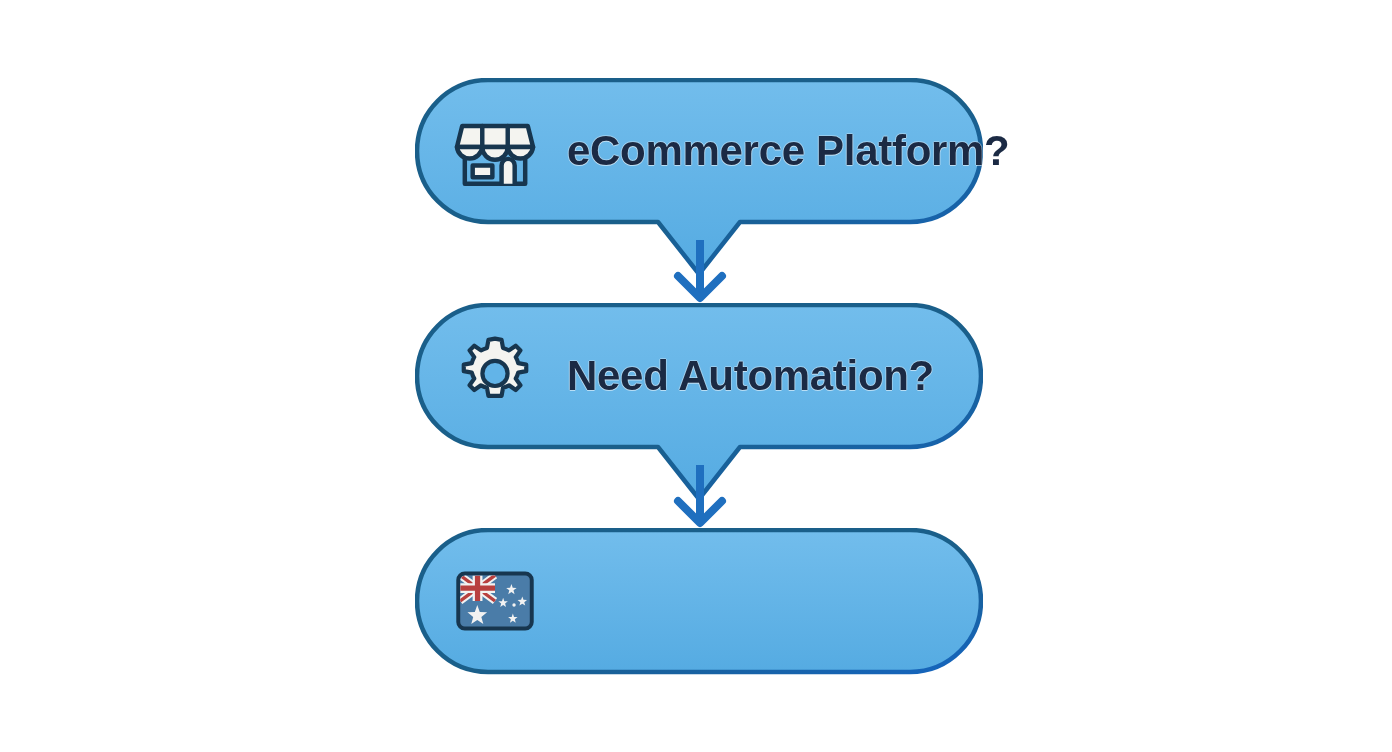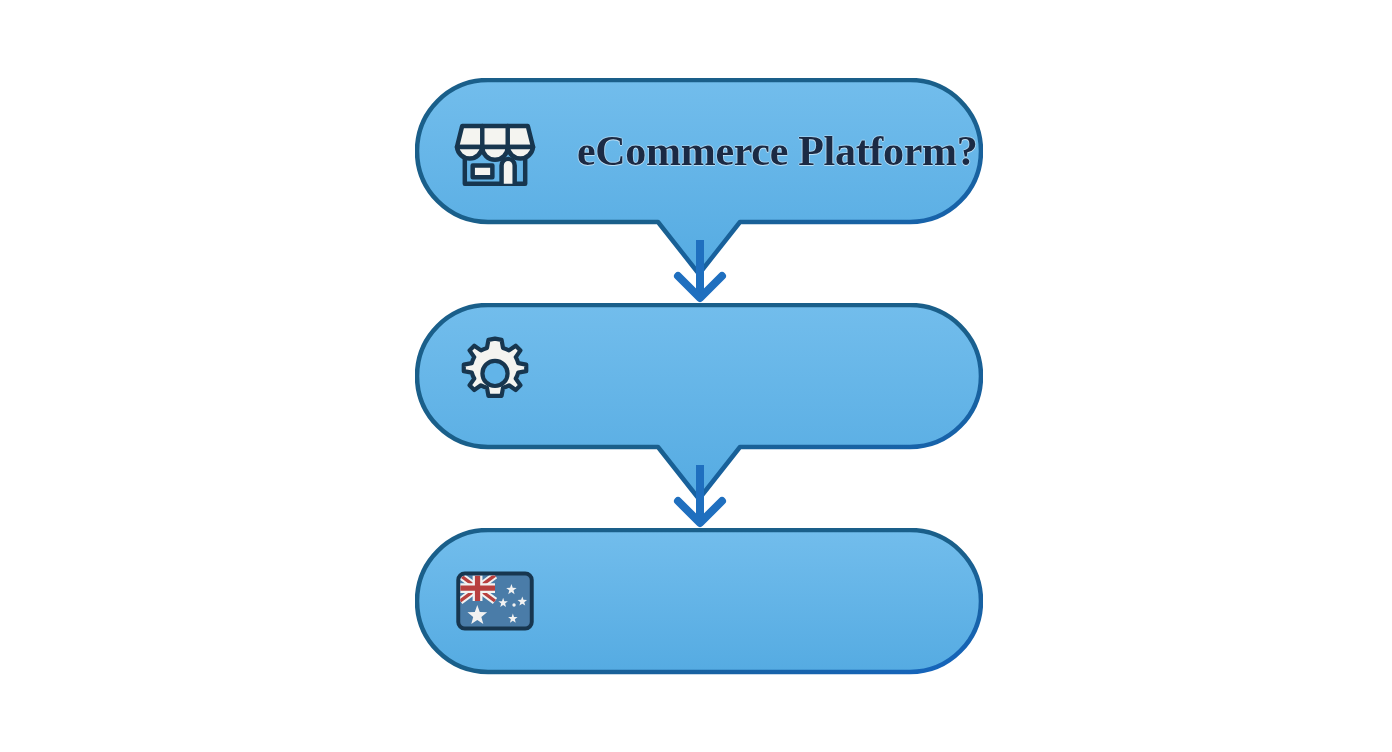--- a/index.html
+++ b/index.html
@@ -37,22 +37,21 @@
     width: 100%;
     height: 100%;
   }
 
   .step-content {
     position: relative;
     display: flex;
     align-items: center;
     height: 100%;
     padding-left: 38px;
-    gap: 40px;
-    font-family: Liberation Serif, serif;
+    gap: 30px;
   }
 
   .step-icon {
     width: 84px;
     height: 84px;
     flex: 0 0 84px;
     display: flex;
     align-items: center;
     justify-content: center;
   }
@@ -144,20 +143,21 @@
                    a22 22 0 0 1 1.9 4.6 l6.1 1.1 0 5.0 -6.1 1.1
                    a22 22 0 0 1 -1.9 4.6 l3.6 5.1 -3.6 3.6 -5.1-3.6
                    a22 22 0 0 1 -4.6 1.9 l-1.1 6.1 -5.0 0 -5.0 0 -1.1-6.1
                    a22 22 0 0 1 -4.6-1.9 l-5.1 3.6 -3.6-3.6 3.6-5.1
                    a22 22 0 0 1 -1.9-4.6 l-6.1-1.1 0-5.0 6.1-1.1
                    a22 22 0 0 1 1.9-4.6 l-3.6-5.1 3.6-3.6 5.1 3.6
                    a22 22 0 0 1 4.6-1.9 l1.1-6.1 z" fill="#f4f4f0" stroke="#17364f" stroke-width="3.2" stroke-linejoin="round"></path>
           <circle cx="32" cy="30" r="9.6" fill="#62b4e8" stroke="#17364f" stroke-width="3.2"></circle>
         </svg>
       </span>
+      <span class="step-label">Need Automation?</span>
     </div>
   </div>
 
   <div class="connector" style="left:640px; top:465px; width:120px; height:72px;">
     <svg width="120" height="72" viewBox="0 0 120 72">
       <path d="M60 0 V56" fill="none" stroke="#1f6fbf" stroke-width="8" stroke-linecap="round"></path>
       <path d="M38 36 L60 58 L82 36" fill="none" stroke="#1f6fbf" stroke-width="8" stroke-linecap="round" stroke-linejoin="round"></path>
     </svg>
   </div>
 

